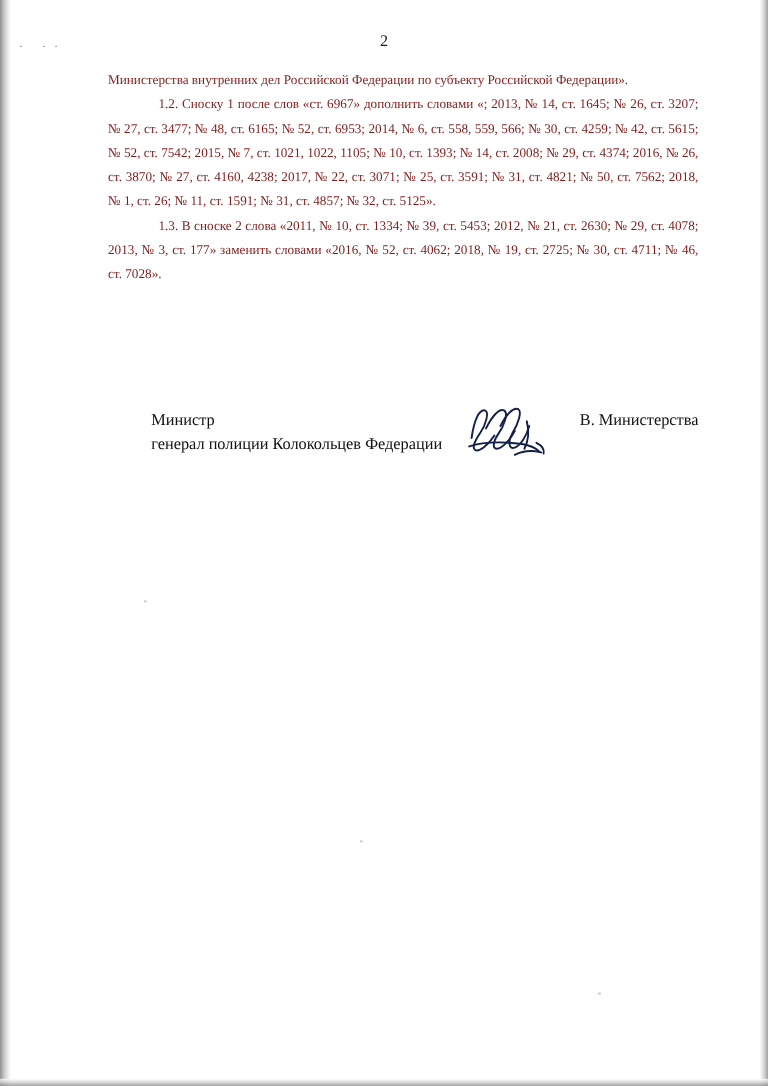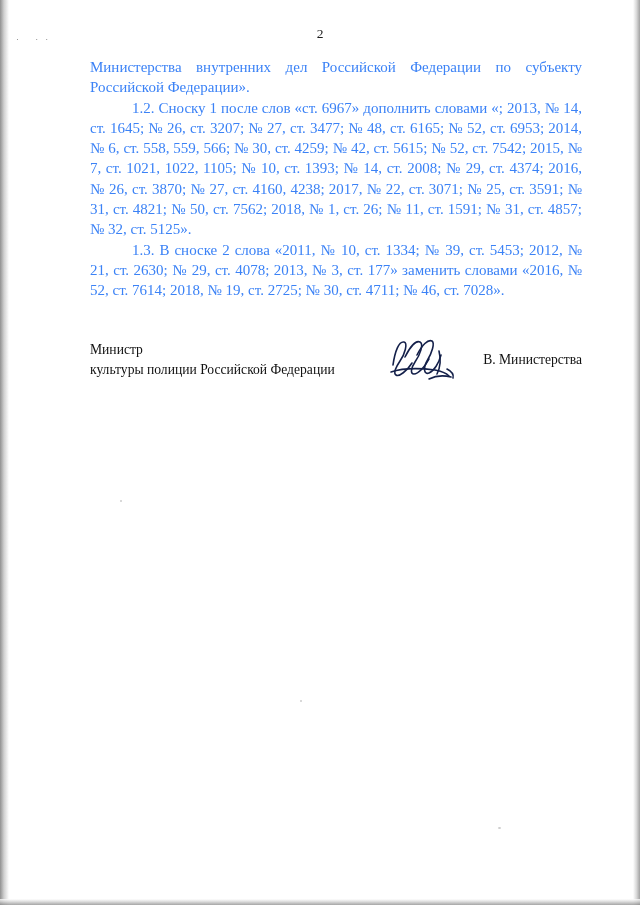--- a/index.html
+++ b/index.html
@@ -54,23 +54,23 @@
     width: 640px;
     text-align: center;
     font-size: 13.5px;
     color: #1b1b1b;
   }
   .content {
     position: absolute;
     left: 90px;
     top: 57px;
     width: 492px;
-    font-size: 15px;
+    font-size: 11px;
     line-height: 20.3px;
-    color: #3b82f6;
+    color: #7f1d1d;
     text-align: justify;
     text-justify: inter-word;
   }
   .para {
     margin: 0;
     text-align: justify;
   }
   .para.indent {
     text-indent: 42px;
   }
@@ -78,22 +78,23 @@
     position: absolute;
     left: 90px;
     top: 340px;
     width: 492px;
     font-size: 13.6px;
     line-height: 20.3px;
     color: #111111;
   }
   .sign-row {
     display: flex;
-    align-items: center;
+    align-items: flex-start;
     justify-content: space-between;
+    margin-left: 36px;
   }
   .sign-title-lines {
     white-space: nowrap;
   }
   .sign-name {
     white-space: nowrap;
     padding-bottom: 1px;
   }
   .signature {
     position: absolute;
@@ -118,28 +119,28 @@
   <div class="scan-edge-right"></div>
   <div class="scan-edge-bottom"></div>
 
   <div class="corner-marks">· ··</div>
 
   <div class="page-number">2</div>
 
   <div class="content">
     <p class="para">Министерства внутренних дел Российской Федерации по субъекту Российской Федерации».</p>
     <p class="para indent">1.2. Сноску 1 после слов «ст. 6967» дополнить словами «; 2013, № 14, ст. 1645; № 26, ст. 3207; № 27, ст. 3477; № 48, ст. 6165; № 52, ст. 6953; 2014, № 6, ст. 558, 559, 566; № 30, ст. 4259; № 42, ст. 5615; № 52, ст. 7542; 2015, № 7, ст. 1021, 1022, 1105; № 10, ст. 1393; № 14, ст. 2008; № 29, ст. 4374; 2016, № 26, ст. 3870; № 27, ст. 4160, 4238; 2017, № 22, ст. 3071; № 25, ст. 3591; № 31, ст. 4821; № 50, ст. 7562; 2018, № 1, ст. 26; № 11, ст. 1591; № 31, ст. 4857; № 32, ст. 5125».</p>
-    <p class="para indent">1.3. В сноске 2 слова «2011, № 10, ст. 1334; № 39, ст. 5453; 2012, № 21, ст. 2630; № 29, ст. 4078; 2013, № 3, ст. 177» заменить словами «2016, № 52, ст. 7614; 2018, № 19, ст. 2725; № 30, ст. 4711; № 46, ст. 7028».</p>
+    <p class="para indent">1.3. В сноске 2 слова «2011, № 10, ст. 1334; № 39, ст. 5453; 2012, № 21, ст. 2630; № 29, ст. 4078; 2013, № 3, ст. 177» заменить словами «2016, № 52, ст. 4062; 2018, № 19, ст. 2725; № 30, ст. 4711; № 46, ст. 7028».</p>
   </div>
 
   <div class="sign-block">
     <div class="sign-row">
       <div class="sign-title-lines">
         <div>Министр</div>
-        <div>культуры полиции Российской Федерации</div>
+        <div>генерал полиции Колокольцев Федерации</div>
       </div>
       <div class="sign-name">В. Министерства</div>
     </div>
   </div>
 
   <svg class="signature" viewBox="0 0 80 52">
     <g fill="none" stroke="#14204a" stroke-width="1.6" stroke-linecap="round" stroke-linejoin="round">
       <path d="M10 30 C12 16, 16 6, 21 7 C25 8, 22 19, 17 26 C13 32, 10 38, 13 40 C16 42, 24 36, 29 28"></path>
       <path d="M22 22 C27 12, 33 5, 37 7 C41 9, 37 20, 32 27 C28 33, 27 39, 31 39 C35 39, 42 32, 46 24"></path>
       <path d="M34 20 C39 10, 45 4, 49 6 C52 8, 49 18, 44 26 C40 33, 41 40, 46 38 C51 36, 56 28, 58 20"></path>

